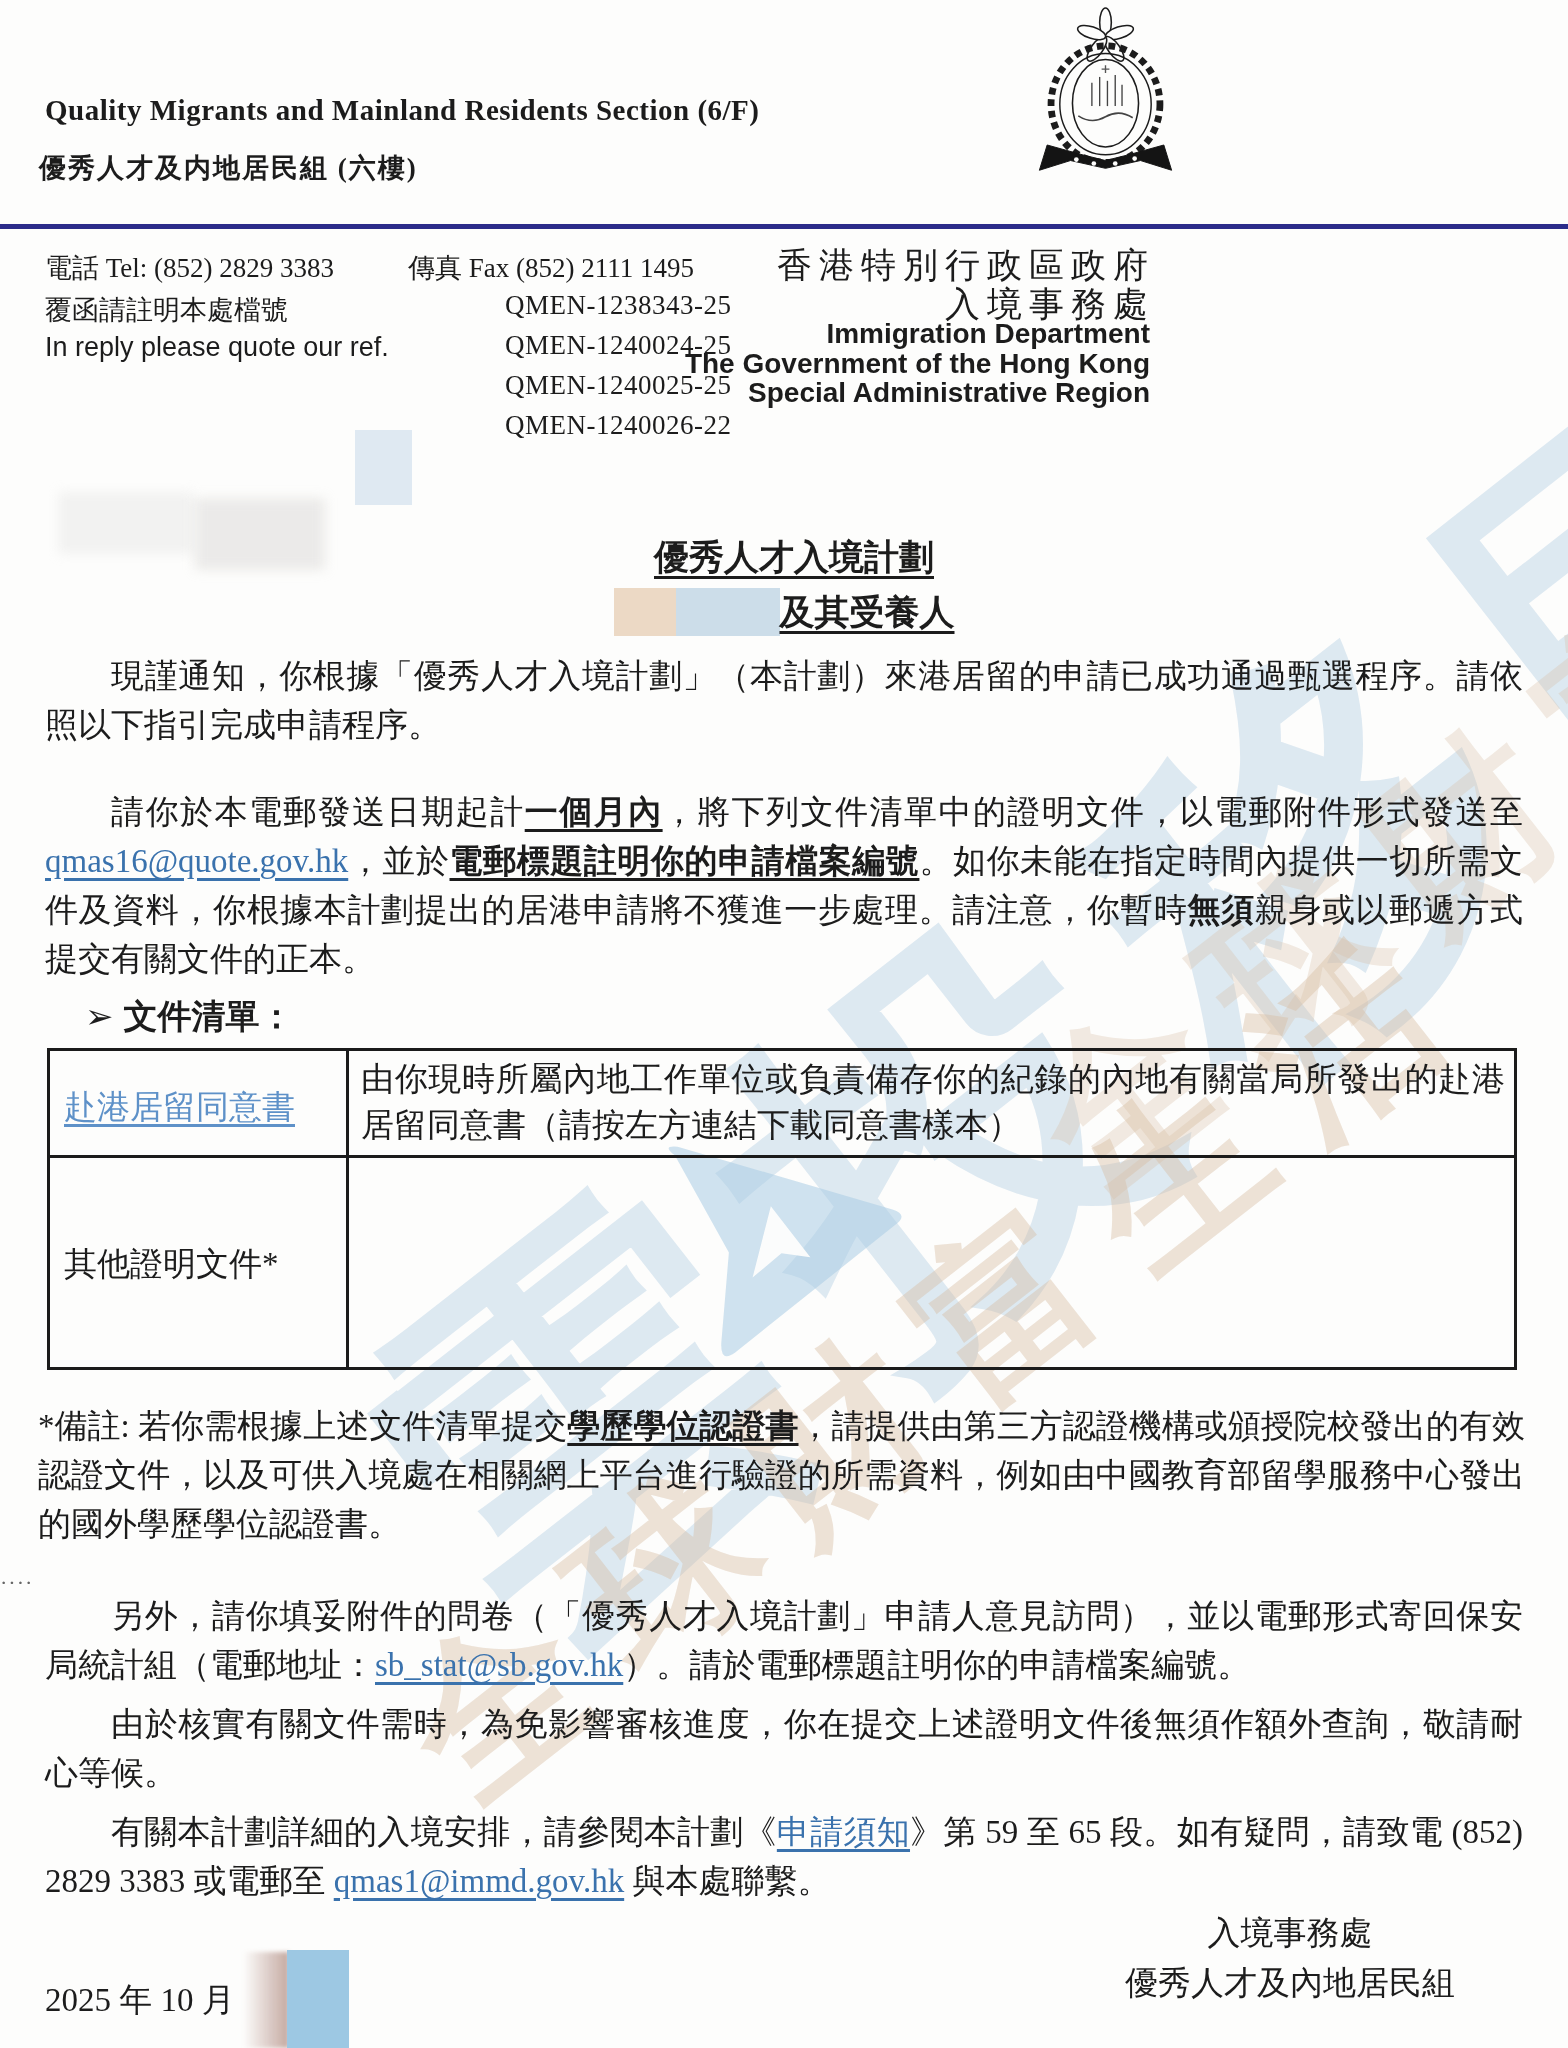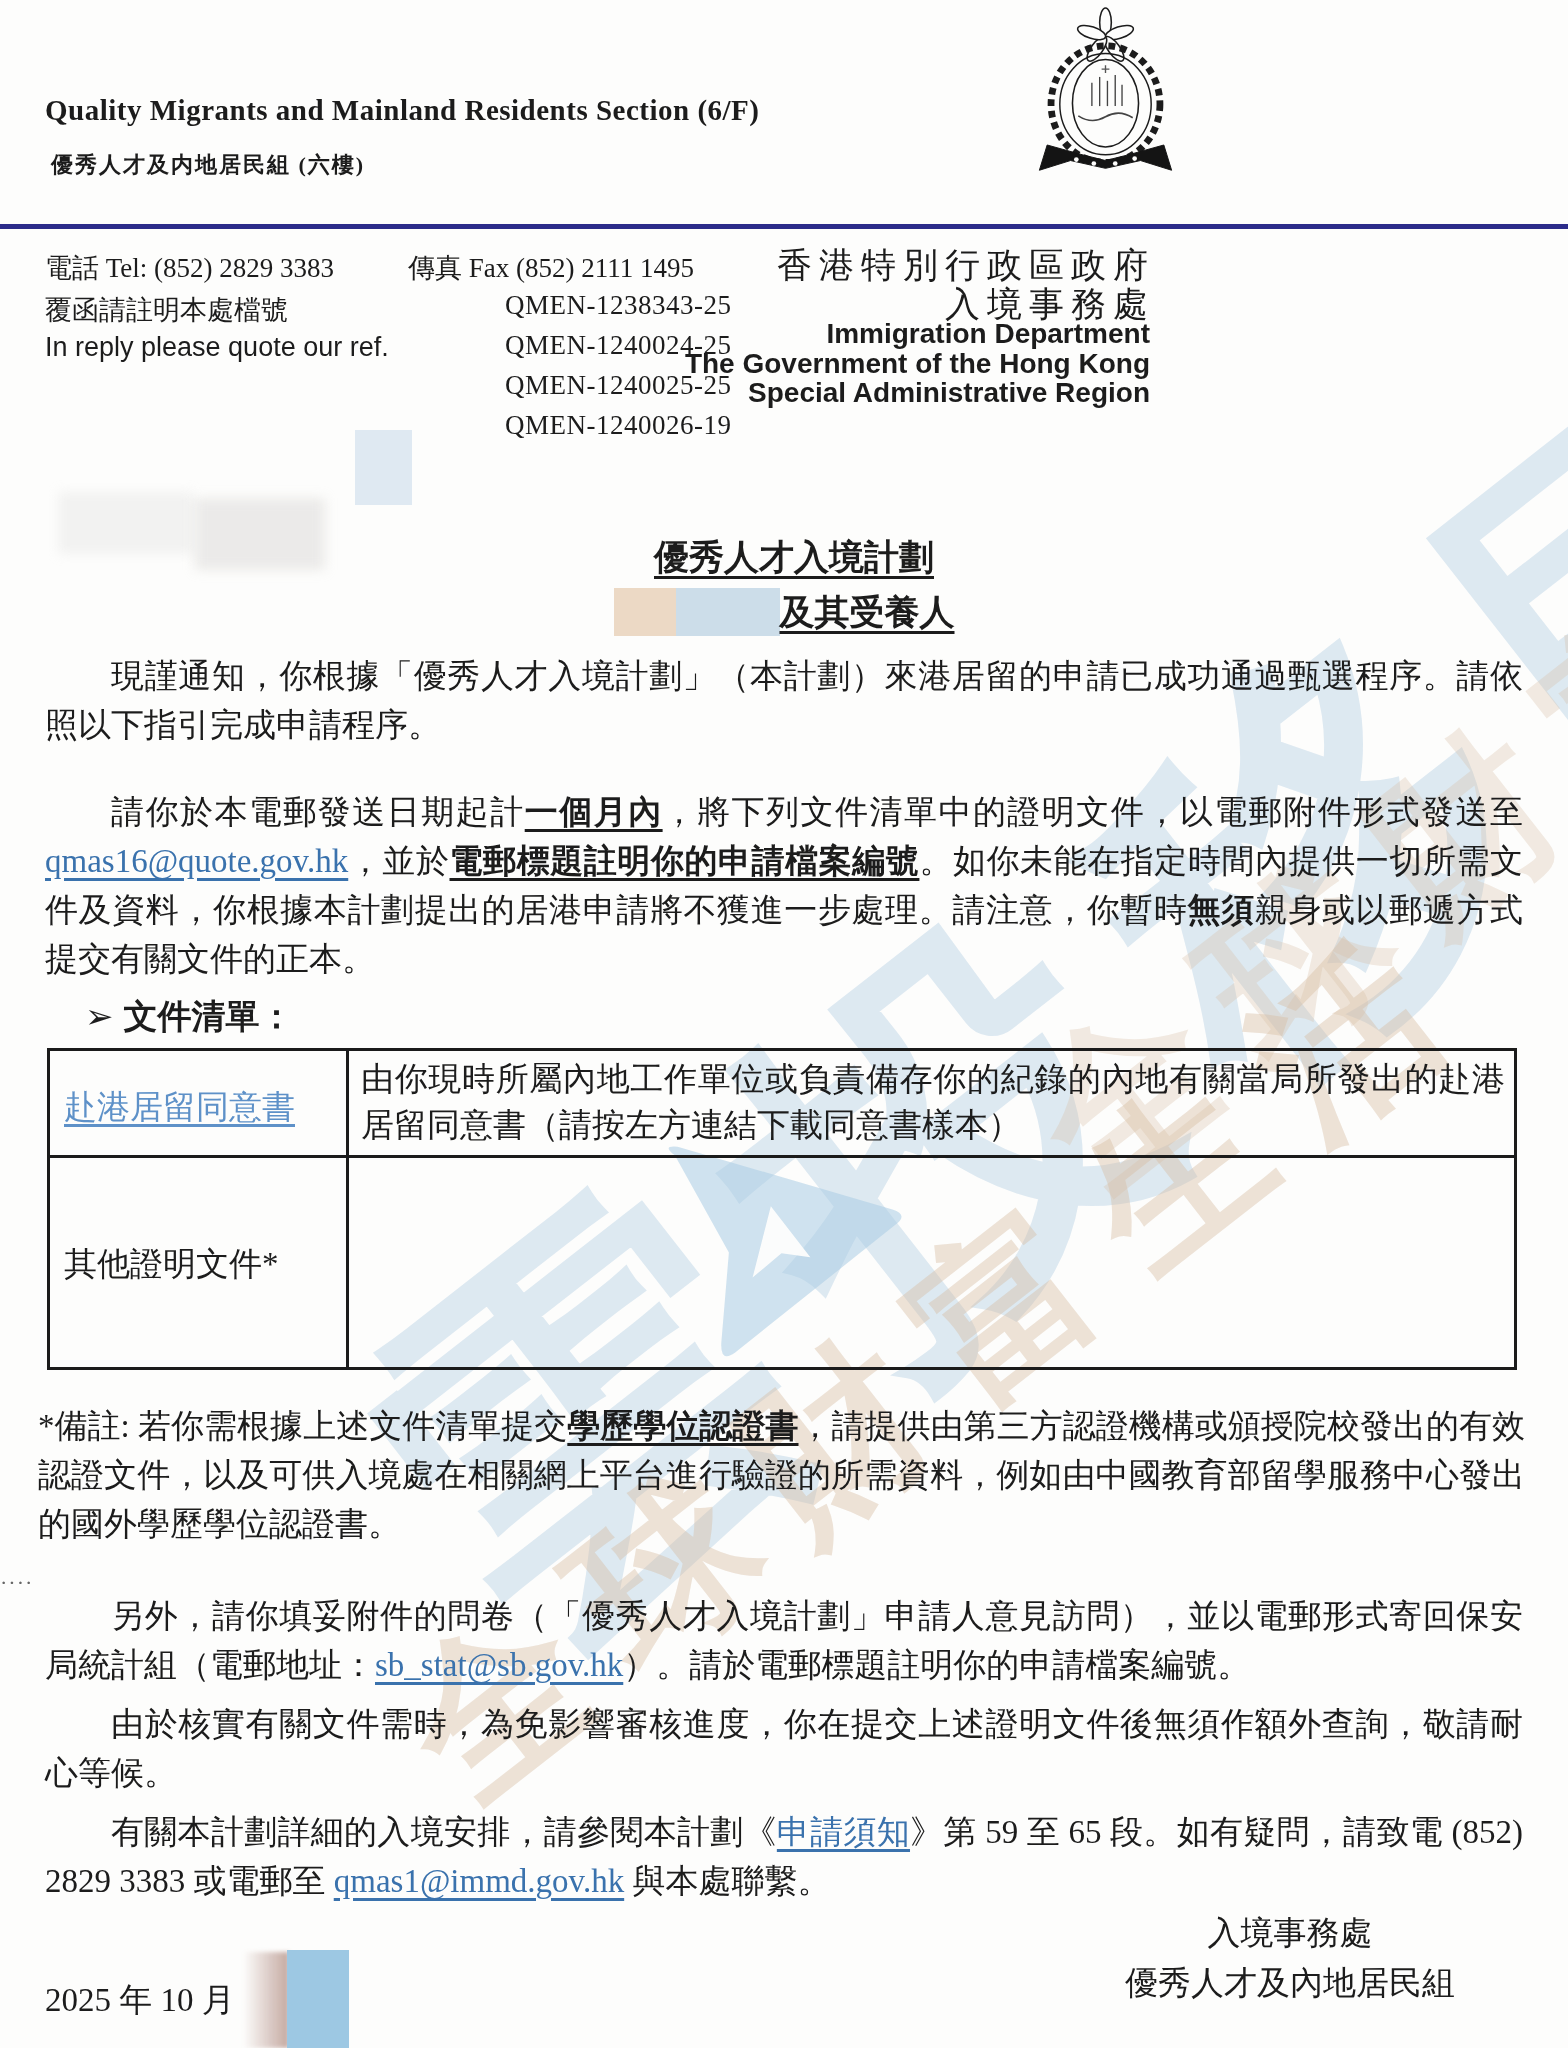--- a/index.html
+++ b/index.html
@@ -4,21 +4,21 @@
 <style>
   html,body{margin:0;padding:0;background:#e8e8e8;}
   .page{
     position:relative;width:1568px;height:2048px;margin:0 auto;
     background:#fdfdfc;overflow:hidden;
     font-family:"Liberation Serif","DejaVu Serif",serif;color:#1c1c1c;
   }
   .abs{position:absolute;}
   
   .section-en{left:45px;top:94px;font-size:29px;font-weight:bold;letter-spacing:.5px;}
-  .section-zh{left:51px;top:150px;font-size:22px;font-weight:bold;letter-spacing:2px;}
+  .section-zh{left:39px;top:150px;font-size:27px;font-weight:bold;letter-spacing:2px;}
   .rule{left:0;top:224px;width:1568px;height:5px;background:#2c2c8a;}
   .contact{font-size:27px;}
   .tel{left:45px;top:250px;}
   .fax{left:408px;top:250px;}
   .ref-note-zh{left:45px;top:292px;font-size:27px;}
   .ref-note-en{left:45px;top:332px;font-size:27px;font-family:"Liberation Sans","DejaVu Sans",sans-serif;}
   .ref-no{left:505px;font-size:27px;letter-spacing:.5px;}
   .gov-zh{right:413px;text-align:right;font-size:35px;letter-spacing:7px;}
   .dept-en{right:418px;text-align:right;font-size:28px;font-weight:bold;font-family:"Liberation Sans","DejaVu Sans",sans-serif;}
   .emblem{left:1018px;top:6px;}
@@ -126,21 +126,21 @@
 
   <div class="abs rule"></div>
 
   <div class="abs contact tel">電話 Tel: (852) 2829 3383</div>
   <div class="abs contact fax">傳真 Fax (852) 2111 1495</div>
   <div class="abs ref-note-zh">覆函請註明本處檔號</div>
   <div class="abs ref-note-en">In reply please quote our ref.</div>
   <div class="abs ref-no" style="top:290px">QMEN-1238343-25</div>
   <div class="abs ref-no" style="top:330px">QMEN-1240024-25</div>
   <div class="abs ref-no" style="top:370px">QMEN-1240025-25</div>
-  <div class="abs ref-no" style="top:410px">QMEN-1240026-19</div>
+  <div class="abs ref-no" style="top:410px">QMEN-1240026-22</div>
 
   <div class="abs gov-zh" style="top:242px">香港特別行政區政府</div>
   <div class="abs gov-zh" style="top:281px">入境事務處</div>
   <div class="abs dept-en" style="top:318px">Immigration Department</div>
   <div class="abs dept-en" style="top:348px">The Government of the Hong Kong</div>
   <div class="abs dept-en" style="top:377px">Special Administrative Region</div>
 
   <div class="abs redact-box-top"></div>
   <div class="abs smudge1"></div>
   <div class="abs smudge2"></div>

